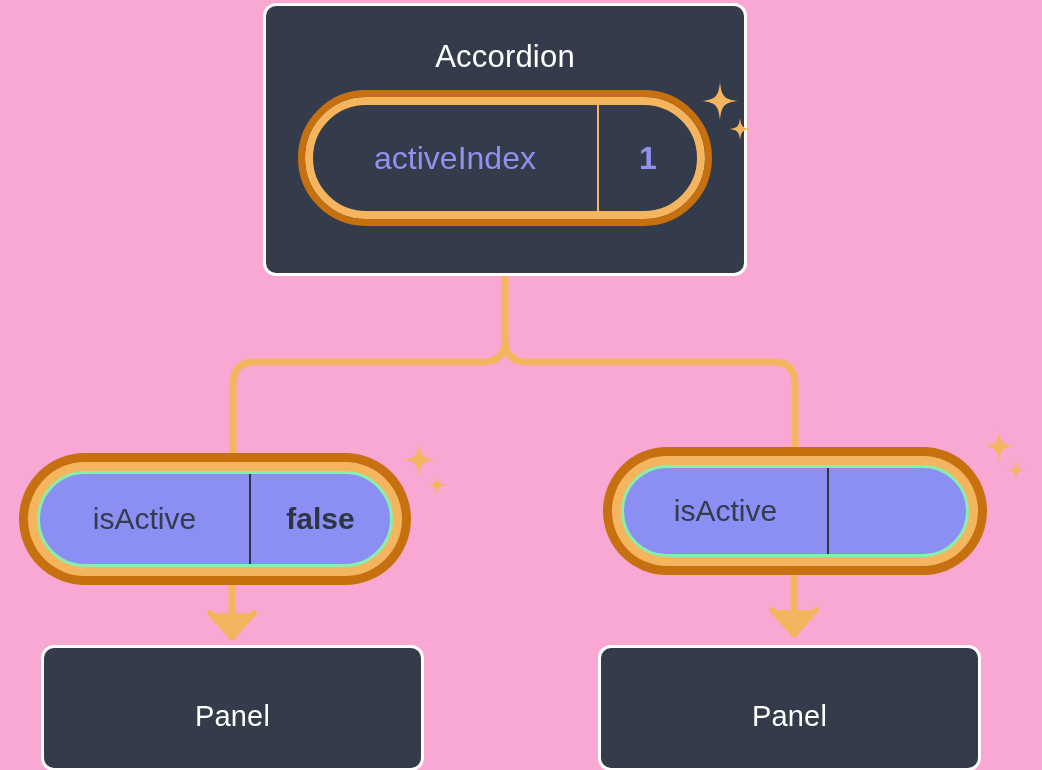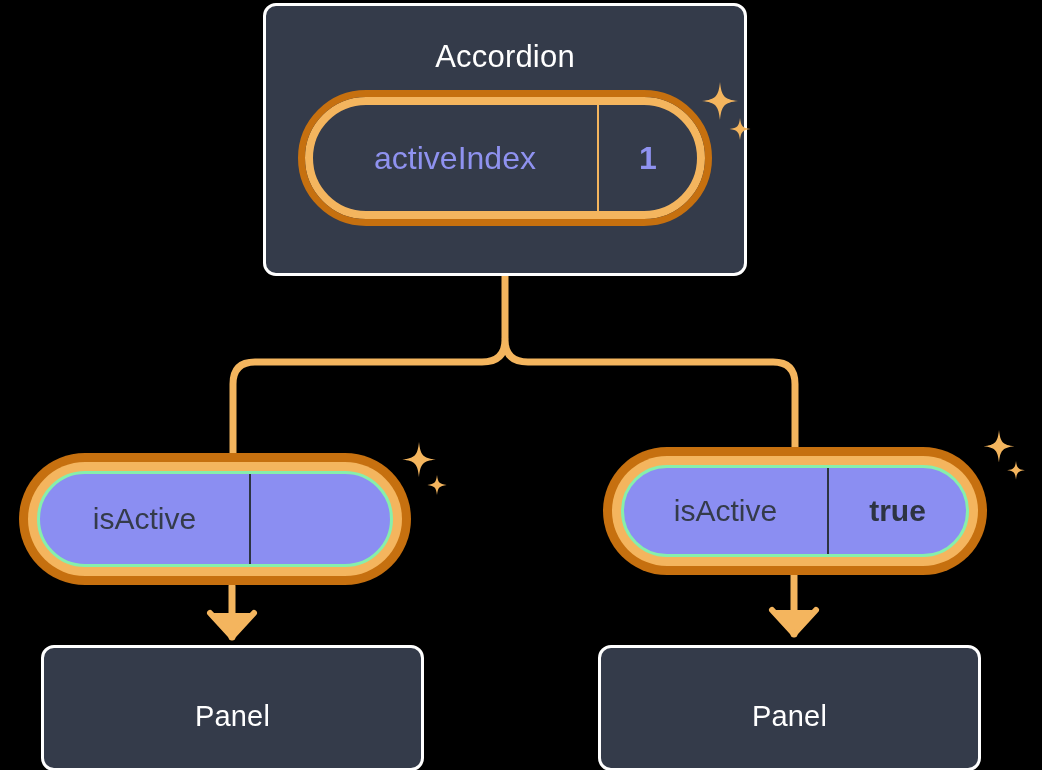--- a/index.html
+++ b/index.html
@@ -11,21 +11,21 @@
     width: 1042px;
     height: 770px;
     background: #4c6570;
     font-family: "Liberation Sans", sans-serif;
     overflow: hidden;
   }
   #stage {
     position: relative;
     width: 1042px;
     height: 770px;
-    background: #000000;
+    background: #f9a8d4;
   }
 
   
   #wires {
     position: absolute;
     left: 0;
     top: 0;
     width: 1042px;
     height: 770px;
     pointer-events: none;
@@ -198,37 +198,37 @@
   <div class="sparkle-group" id="sparkle-root">
     <svg width="70" height="70" viewBox="0 0 70 70">
       <path d="M32 2 C33.5 16 36 19.5 50 21 C36 22.5 33.5 26 32 40 C30.5 26 28 22.5 14 21 C28 19.5 30.5 16 32 2 Z" fill="#f4b55e"></path>
       <path d="M52 38 C53 46 54.5 48 62.5 49 C54.5 50 53 52 52 60 C51 52 49.5 50 41.5 49 C49.5 48 51 46 52 38 Z" fill="#f4b55e"></path>
     </svg>
   </div>
 
   <div class="pill state-pill" id="pill-left">
     <div class="pill-key">isActive</div>
     <div class="pill-divider"></div>
+    <div class="pill-val">false</div>
   </div>
 
   <div class="sparkle-group" id="sparkle-left">
     <svg width="66" height="66" viewBox="0 0 66 66">
       <path d="M25 2 C26.4 15 28.8 18.2 41.8 19.6 C28.8 21 26.4 24.2 25 37.2 C23.6 24.2 21.2 21 8.2 19.6 C21.2 18.2 23.6 15 25 2 Z" fill="#f4b55e"></path>
       <path d="M43 35 C43.9 42.3 45.3 44.1 52.6 45 C45.3 45.9 43.9 47.7 43 55 C42.1 47.7 40.7 45.9 33.4 45 C40.7 44.1 42.1 42.3 43 35 Z" fill="#f4b55e"></path>
     </svg>
   </div>
 
   <div class="card" id="panel-left">
     <div class="card-title panel-title">Panel</div>
   </div>
 
   <div class="pill state-pill" id="pill-right">
     <div class="pill-key">isActive</div>
     <div class="pill-divider"></div>
-    <div class="pill-val">true</div>
   </div>
 
   <div class="sparkle-group" id="sparkle-right">
     <svg width="62" height="62" viewBox="0 0 62 62">
       <path d="M23 2 C24.3 14 26.5 17 38.5 18.3 C26.5 19.6 24.3 22.6 23 34.6 C21.7 22.6 19.5 19.6 7.5 18.3 C19.5 17 21.7 14 23 2 Z" fill="#f4b55e"></path>
       <path d="M40 33 C40.8 39.8 42.1 41.4 48.9 42.2 C42.1 43 40.8 44.6 40 51.4 C39.2 44.6 37.9 43 31.1 42.2 C37.9 41.4 39.2 39.8 40 33 Z" fill="#f4b55e"></path>
     </svg>
   </div>
 
   <div class="card" id="panel-right">

